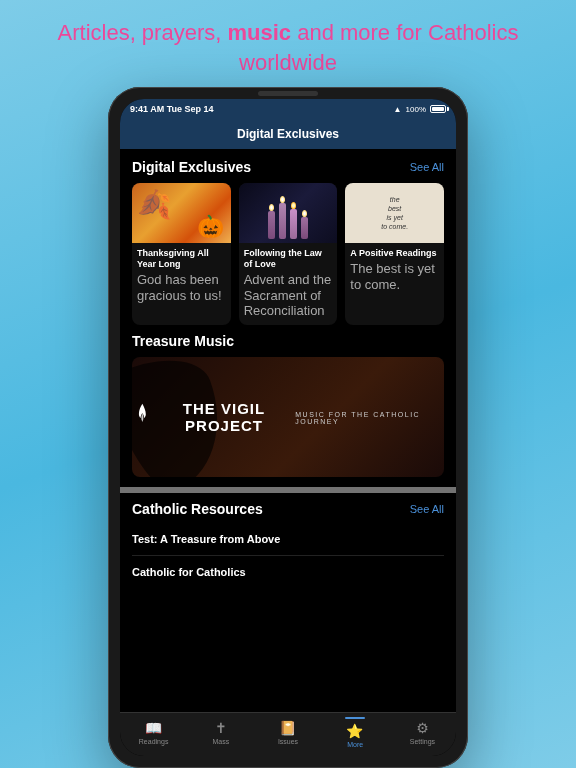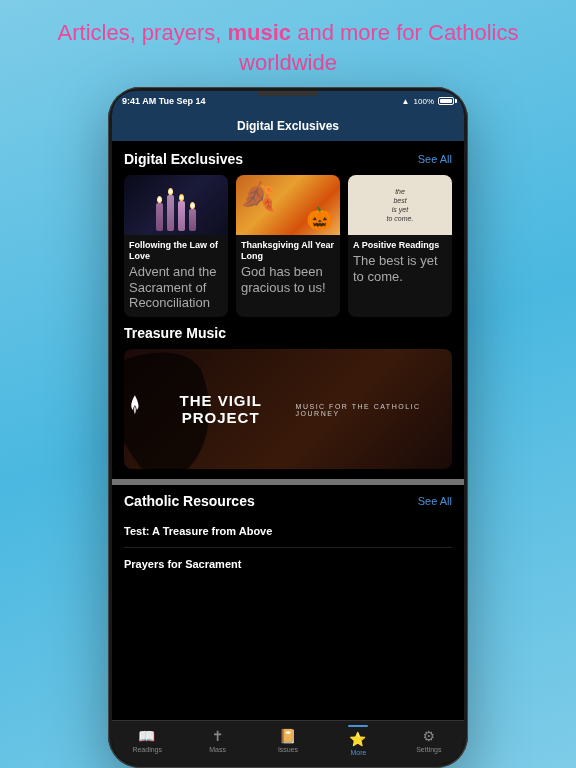--- a/index.html
+++ b/index.html
@@ -26,21 +26,21 @@
     .hero-text strong {
       font-weight: 800;
     }
 
     
     .ipad-shell {
       width: 360px;
       height: 716px;
       background: #1a1a1a;
       border-radius: 32px;
-      padding: 4px;
+      padding: 12px;
       box-shadow: 0 20px 60px rgba(0,0,0,0.35), inset 0 0 0 1px #444;
       position: relative;
     }
     
     .ipad-shell::before {
       content: '';
       position: absolute;
       top: 4px;
       left: 50%;
       transform: translateX(-50%);
@@ -407,20 +407,28 @@
 
     <div class="content-area">
 
       <div class="section">
         <div class="section-header">
           <span class="section-title">Digital Exclusives</span>
           <span class="see-all">See All</span>
         </div>
 
         <div class="cards-row">
+
+          <div class="card">
+            <div class="card-img-thanksgiving"></div>
+            <div class="card-content">
+              <div class="card-title">Thanksgiving All Year Long</div>
+              <div class="card-subtitle">God has been gracious to us!</div>
+            </div>
+          </div>
 
           <div class="card">
             <div class="card-img-candles">
               <div class="candle">
                 <div class="candle-flame" style="background:radial-gradient(ellipse, #fff 20%, #ffdd80 60%, transparent 100%);"></div>
                 <div class="candle-body" style="width:7px;height:28px;background:linear-gradient(#9b6b9b,#7a4a7a);"></div>
               </div>
               <div class="candle">
                 <div class="candle-flame" style="background:radial-gradient(ellipse, #fff 20%, #ffdd80 60%, transparent 100%);"></div>
                 <div class="candle-body" style="width:7px;height:36px;background:linear-gradient(#b085b0,#8a5a8a);"></div>
@@ -434,28 +442,20 @@
                 <div class="candle-body" style="width:7px;height:22px;background:linear-gradient(#a070a0,#7a4a7a);"></div>
               </div>
             </div>
             <div class="card-content">
               <div class="card-title">Following the Law of Love</div>
               <div class="card-subtitle">Advent and the Sacrament of Reconciliation</div>
             </div>
           </div>
 
           <div class="card">
-            <div class="card-img-thanksgiving"></div>
-            <div class="card-content">
-              <div class="card-title">Thanksgiving All Year Long</div>
-              <div class="card-subtitle">God has been gracious to us!</div>
-            </div>
-          </div>
-
-          <div class="card">
             <div class="card-img-note">
               <div class="note-text">
                 <em>the</em><br><em>best</em><br><em>is yet</em><br><em>to come.</em>
               </div>
             </div>
             <div class="card-content">
               <div class="card-title">A Positive Readings</div>
               <div class="card-subtitle">The best is yet to come.</div>
             </div>
           </div>
@@ -480,21 +480,21 @@
         <div class="section-header">
           <span class="section-title">Catholic Resources</span>
           <span class="see-all">See All</span>
         </div>
 
         <div class="resource-item">
           <div class="resource-title">Test: A Treasure from Above</div>
         </div>
 
         <div class="resource-item-plain">
-          <div class="resource-title-plain">Prayers for Sacrament</div>
+          <div class="resource-title-plain">Catholic for Catholics</div>
         </div>
       </div>
 
     </div>
 
     <div class="tab-bar">
 
       <div class="tab-item">
         <span class="tab-icon">📖</span>
         <span class="tab-label">Readings</span>

